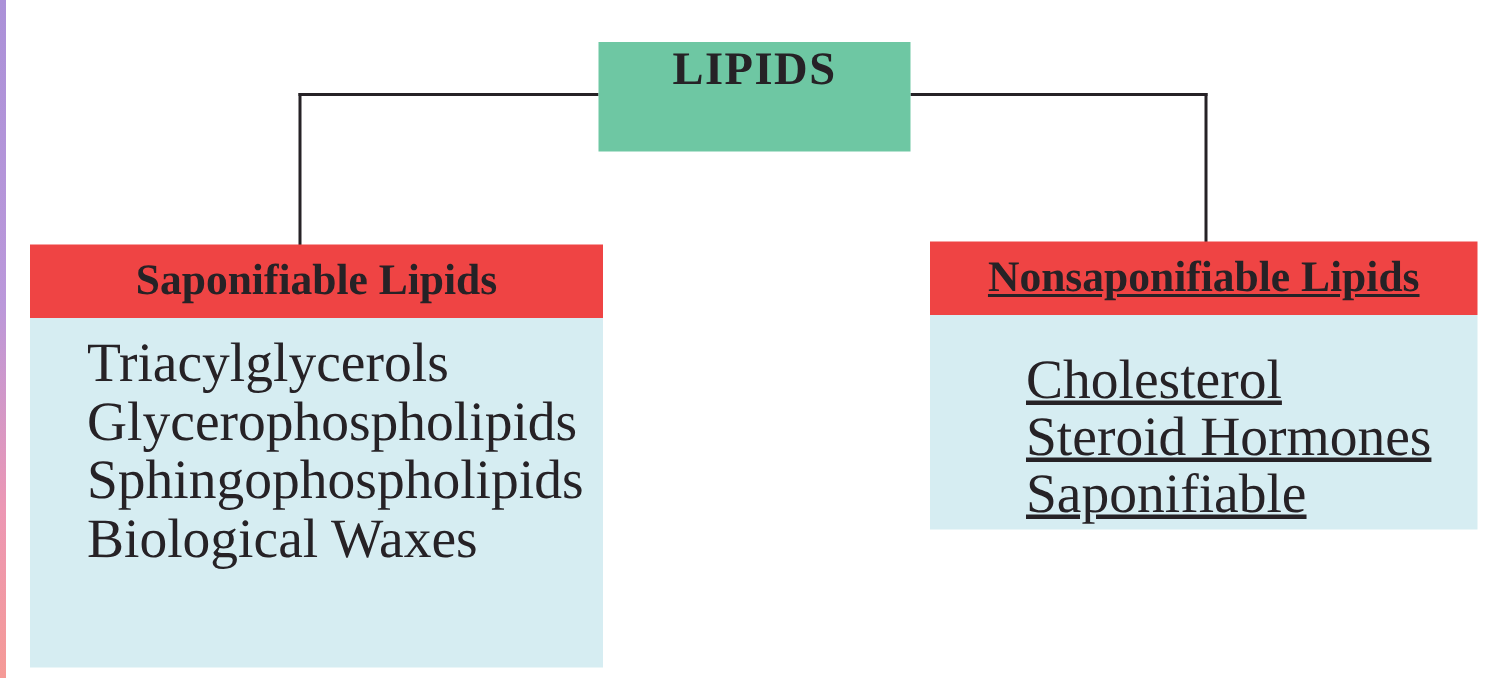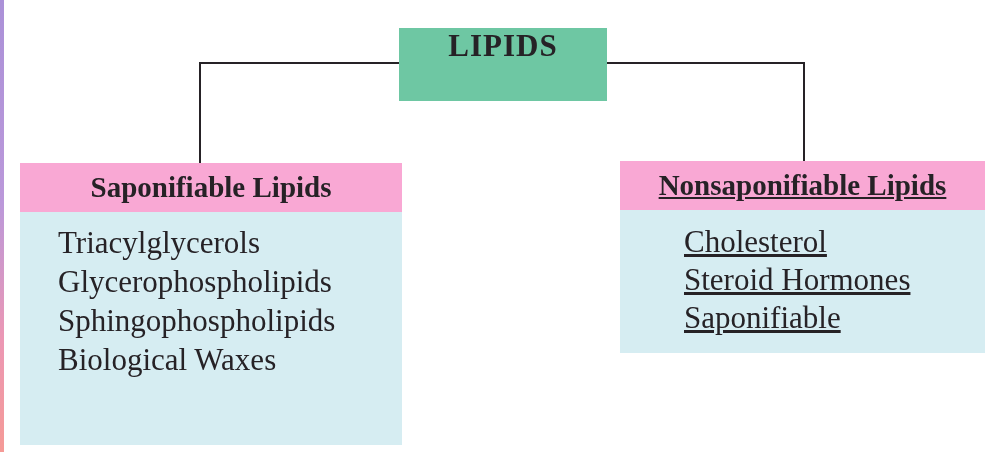--- a/index.html
+++ b/index.html
@@ -61,42 +61,42 @@
   .vline-right { left: 803px; top: 62px; width: 2px;  height: 101px; }
 
   .group {
     position: absolute;
     display: flex;
     flex-direction: column;
   }
   .group-left  { left: 20px;  top: 163px; width: 382px; height: 282px; }
   .group-right { left: 620px; top: 161px; width: 365px; height: 192px; text-decoration: underline; }
   .group-header {
-    background: #f9a8d4;
+    background: #ef4444;
     height: 49px;
     flex: 0 0 49px;
     display: flex;
     align-items: center;
     justify-content: center;
     font-weight: bold;
     font-size: 29px;
   }
   .group-body {
     background: #d6edf2;
     flex: 1 1 auto;
     margin: 0;
     list-style: none;
-    font-size: 31px;
+    font-size: 37px;
   }
   .group-left .group-body {
     padding: 11px 0 0 38px;
   }
   .group-left .group-body li { line-height: 39px; }
   .group-right .group-body {
-    padding: 13px 0 0 64px;
+    padding: 25px 0 0 64px;
   }
   .group-right .group-body li { line-height: 38px; }
 </style>
 </head>
 <body>
 
 <div class="page">
 
   <div class="edge-strip"></div>
 

